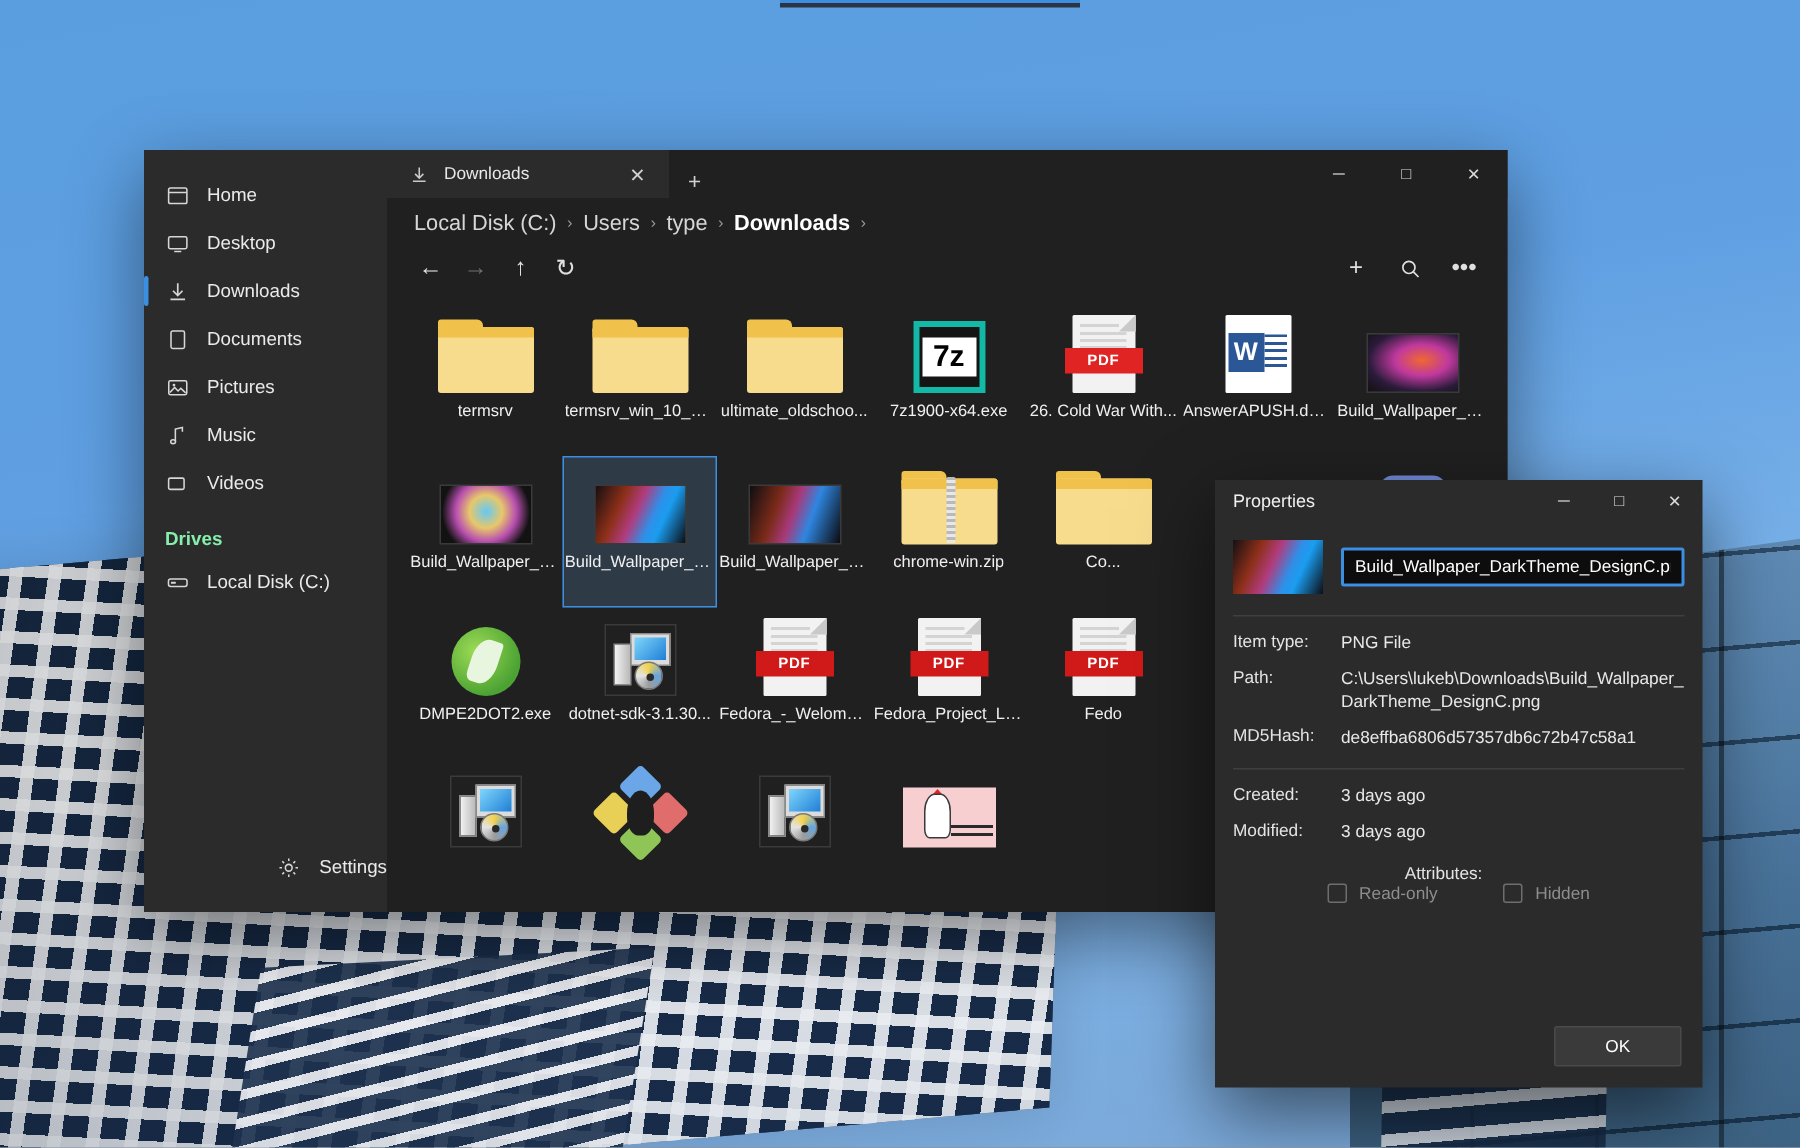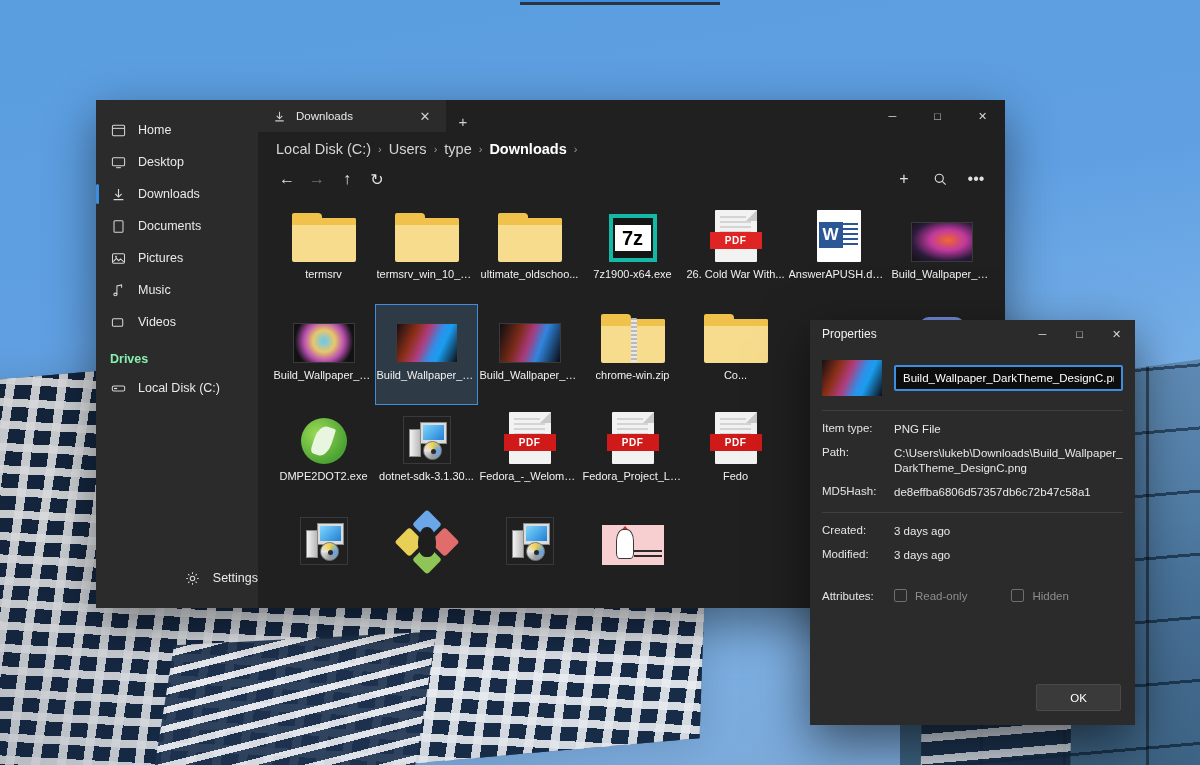--- a/index.html
+++ b/index.html
@@ -683,21 +683,21 @@
 
     <div class="prop-rows">
       <div class="prop-row">
         <span class="prop-key">Created:</span>
         <span class="prop-val">3 days ago</span>
       </div>
       <div class="prop-row">
         <span class="prop-key">Modified:</span>
         <span class="prop-val">3 days ago</span>
       </div>
-      <div class="prop-row attr-row" style="margin-top:26px;">
+      <div class="prop-row attr-row" style="margin-top:14px;flex-direction:column;">
         <span class="prop-key">Attributes:</span>
         <div class="attr-opts">
           <label class="attr-opt">
             <span class="cbox"></span>
             <span>Read-only</span>
           </label>
           <label class="attr-opt">
             <span class="cbox"></span>
             <span>Hidden</span>
           </label>

